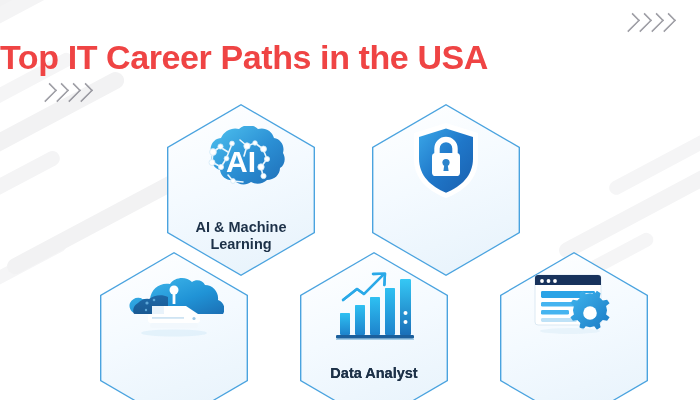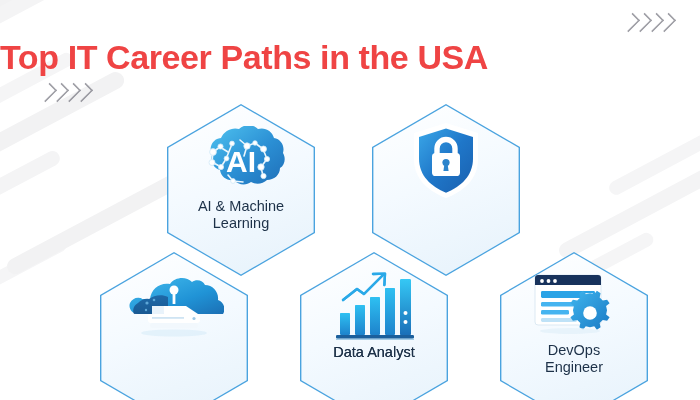--- a/index.html
+++ b/index.html
@@ -111,24 +111,24 @@
     align-items: center;
   }
   .hex-icon {
     height: 74px;
     display: flex;
     align-items: center;
     justify-content: center;
     margin-top: 20px;
   }
   .hex-label {
-    margin-top: 0;
+    margin-top: 21px;
     text-align: center;
     color: #1d3148;
-    font-weight: normal;
+    font-weight: bold;
     font-size: 14.5px;
     line-height: 1.16;
     padding: 0 6px;
     white-space: pre-line;
   }
 
   
   .hex-ai     { left: 167px; top: 104px; }
   .hex-cyber  { left: 372px; top: 104px; }
   .hex-cloud  { left: 100px; top: 252px; }
@@ -372,18 +372,16 @@
           <rect x="13" y="41" width="28" height="4.6" rx="1.4" fill="#45b4f0"></rect>
           <rect x="13" y="49" width="36" height="4" rx="1.4" fill="#bfe2f7"></rect>
 
           <g transform="translate(62,44)">
             <path fill="url(#gG)" d="M0-21.5l4.6 1 2.9-3.8 4 2.7-1 4.7 3.4 3.4 4.7-1 2.7 4-3.8 2.9 1 4.6-1 4.6 3.8 2.9-2.7 4-4.7-1-3.4 3.4 1 4.7-4 2.7-2.9-3.8-4.6 1-4.6-1-2.9 3.8-4-2.7 1-4.7-3.4-3.4-4.7 1-2.7-4 3.8-2.9-1-4.6 1-4.6-3.8-2.9 2.7-4 4.7 1 3.4-3.4-1-4.7 4-2.7 2.9 3.8z" transform="scale(.92)"></path>
             <circle cx="0" cy="0" r="6.8" fill="#ffffff"></circle>
           </g>
           <ellipse cx="42" cy="62" rx="30" ry="3" fill="#e3f1fa" opacity=".8"></ellipse>
         </svg>
       </div>
-      <div class="hex-label">DevOps
-Engineer</div>
     </div>
   </div>
 
 </div>
 
 </body></html>

